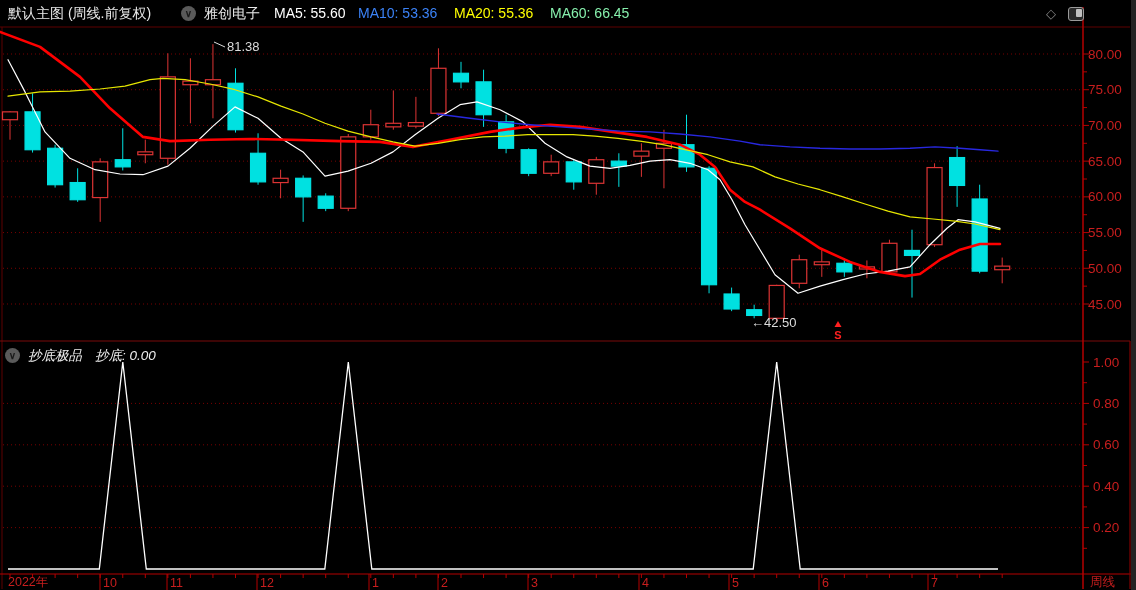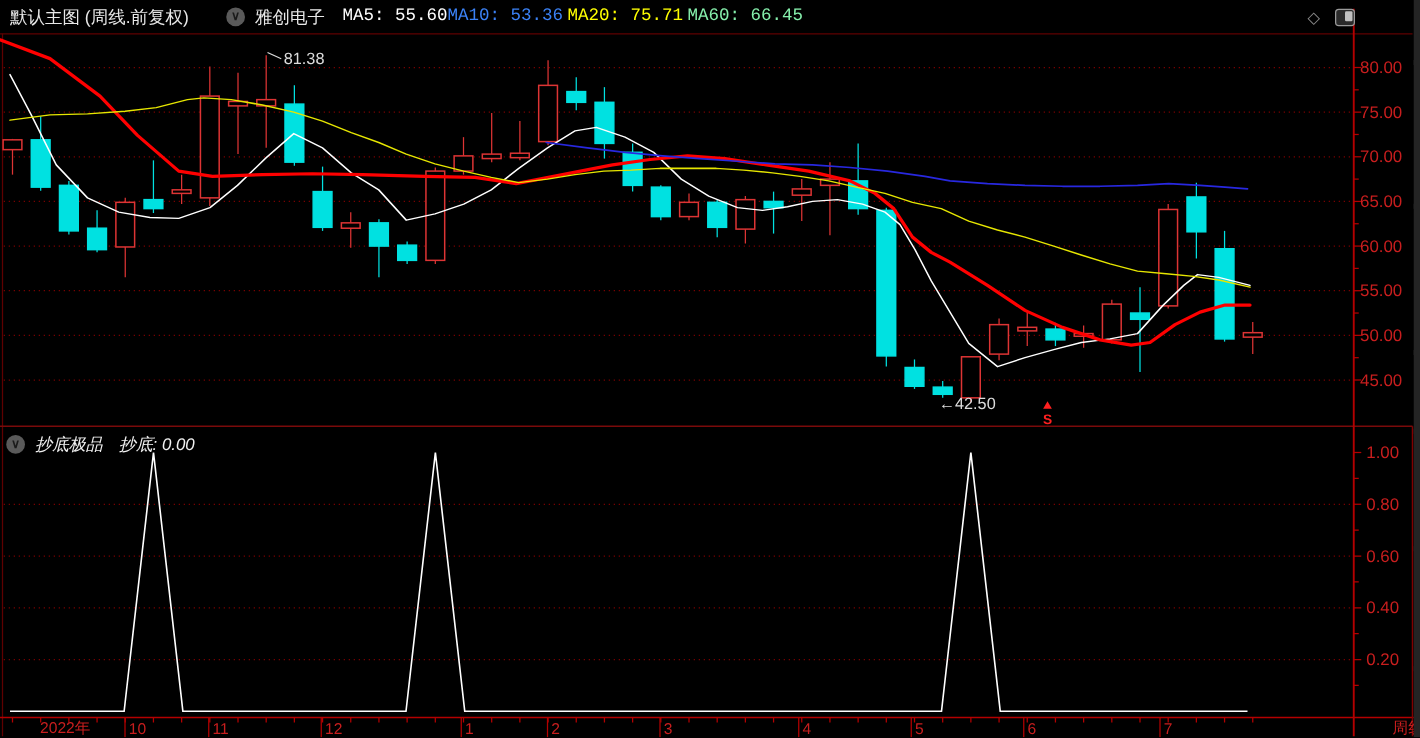--- a/index.html
+++ b/index.html
@@ -1,28 +1,28 @@
 <!DOCTYPE html>
 <html><head>
 <meta charset="utf-8">
 <style>
   html,body{margin:0;padding:0;background:#000;}
   .screen{position:relative;width:1136px;height:590px;background:#000;overflow:hidden;
           font-family:"Liberation Sans",sans-serif;}
   .abs{position:absolute;white-space:nowrap;}
   .hdr-text{font-size:14px;color:#e8e8e8;top:5px;line-height:16px;}
-  .ma-text{font-size:14px;top:5px;line-height:16px;font-family:Liberation Mono, monospace;}
+  .ma-text{font-size:14px;top:5px;line-height:16px;}
   .chev{position:absolute;width:15px;height:15px;border-radius:50%;background:#5a5a5a;
         color:#1a1a1a;font-size:10px;line-height:15px;text-align:center;font-weight:bold;}
   .sub-hdr{font-size:13.5px;color:#f0f0f0;line-height:16px;font-style:italic;}
   .diamond{position:absolute;left:1046px;top:7px;color:#8a8a8a;font-size:13px;line-height:13px;}
   .panel-ico{position:absolute;left:1068px;top:7px;width:14px;height:12px;border:1.5px solid #9a9a9a;
              border-radius:3px;background:#2a2a2a;}
   .panel-ico .inner{position:absolute;right:1px;top:1px;width:6px;height:8px;background:#c0c0c0;border-radius:1px;}
-  .date-text{font-size:12.5px;color:#c81e1e;top:575px;line-height:14px;margin-left:24px;}
+  .date-text{font-size:12.5px;color:#c81e1e;top:575px;line-height:14px;}
   svg text{font-family:"Liberation Sans",sans-serif;}
 </style>
 </head>
 <body>
 
 <div class="screen">
 
   <svg id="chart-svg" class="abs" style="left:0;top:0" width="1136" height="590">
       <g>
         <rect x="1131" y="48" width="5" height="4" fill="#3b3b3b"></rect>
@@ -268,21 +268,21 @@
         <text x="838" y="339" fill="#ff2020" font-size="11" font-weight="bold" text-anchor="middle">S</text>
       </g>
     </svg>
 
   <div>
     <span class="abs hdr-text" style="left:8px">默认主图 (周线.前复权)</span>
     <span class="chev" style="left:181px;top:6px">∨</span>
     <span class="abs hdr-text" style="left:204px">雅创电子</span>
     <span class="abs ma-text" style="left: 274px; color: rgb(255, 255, 255);">MA5: 55.60</span>
     <span class="abs ma-text" style="left: 358px; color: #3b82f6;">MA10: 53.36</span>
-    <span class="abs ma-text" style="left: 454px; color: rgb(255, 255, 0);">MA20: 75.71</span>
+    <span class="abs ma-text" style="left: 454px; color: rgb(255, 255, 0);">MA20: 55.36</span>
     <span class="abs ma-text" style="left: 550px; color: #86efac;">MA60: 66.45</span>
     <span class="diamond">◇</span>
     <span class="panel-ico">
         <span class="inner"></span>
       </span>
   </div>
 
   <div>
     <span class="chev" style="left:5px;top:348px">∨</span>
     <span class="abs sub-hdr" style="left:28px;top:348px">抄底极品</span>

